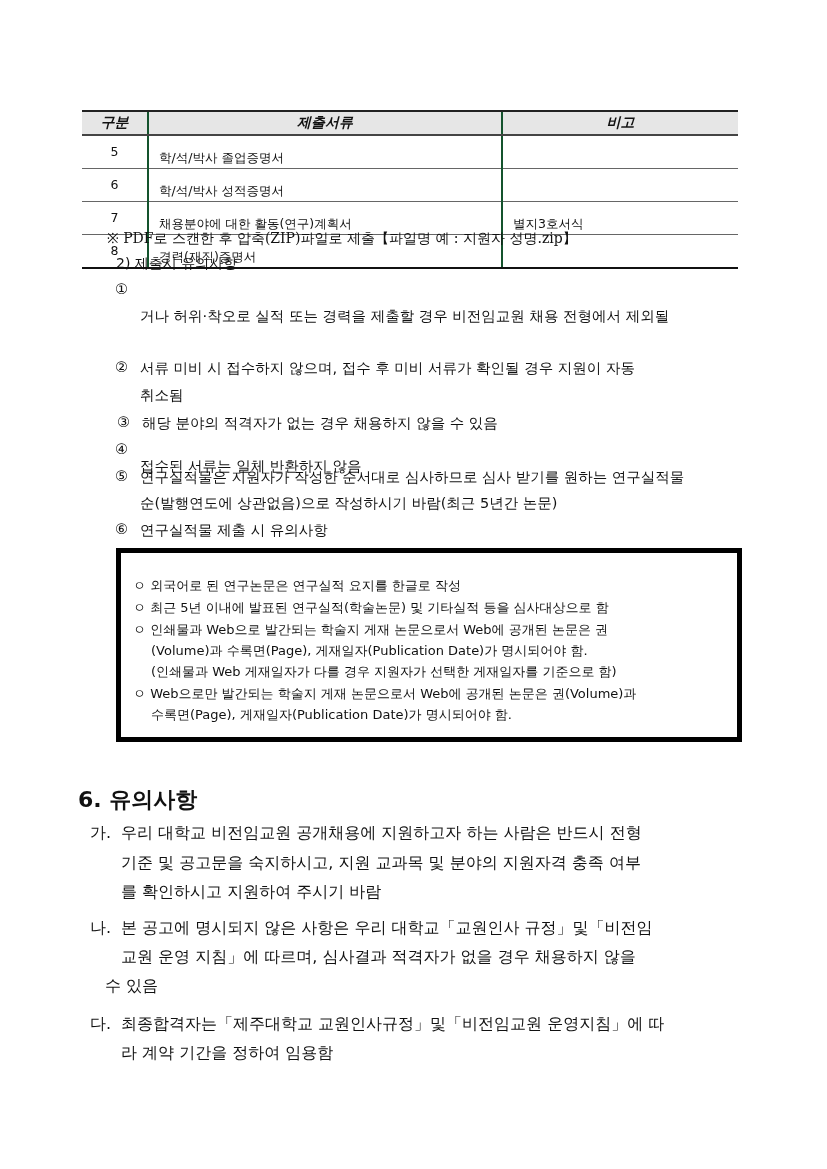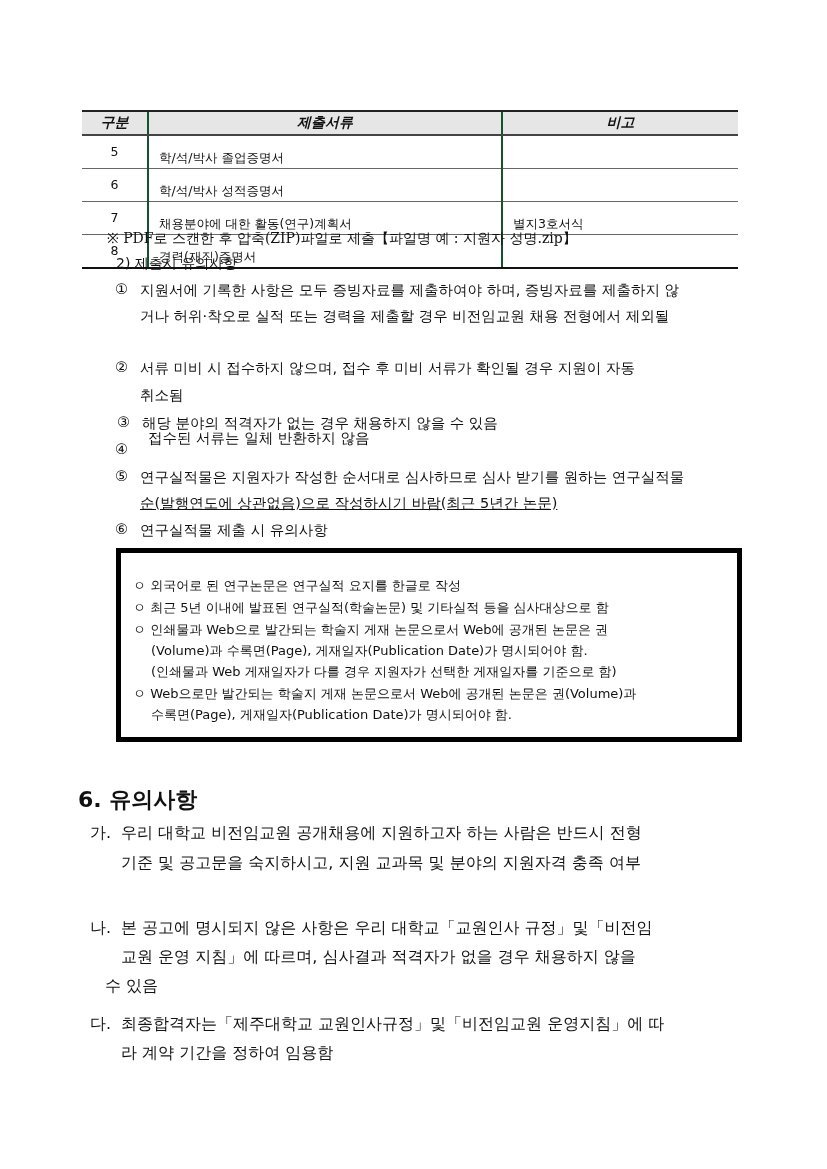--- a/index.html
+++ b/index.html
@@ -86,55 +86,55 @@
         <td class="col-div"></td>
       </tr>
     </tbody>
   </table>
 
   <div class="line serifish" style="left:107px; top:228px; font-size:14px;">※ PDF로 스캔한 후 압축(ZIP)파일로 제출【파일명 예 : 지원자 성명.zip】</div>
 
   <div class="line" style="left:116px; top:255px; font-size:14px;">2) 제출시 유의사항</div>
 
   <span class="line" style="left:115px; top:281px;">①</span>
-  <span class="line" style="left:140px; top:281px;">지원서에 기록한 사항은 모두 증빙자료를 제출하여야 하며, 증빙자료를 제출하지 않</span>
   <span class="line" style="left:140px; top:307px;">거나 허위·착오로 실적 또는 경력을 제출할 경우 비전임교원 채용 전형에서 제외될</span>
 
   <span class="line" style="left:115px; top:359px;">②</span>
   <span class="line" style="left:140px; top:359px;">서류 미비 시 접수하지 않으며, 접수 후 미비 서류가 확인될 경우 지원이 자동</span>
   <span class="line" style="left:140px; top:386px;">취소됨</span>
 
   <span class="line" style="left:117px; top:414px;">③</span>
   <span class="line" style="left:142px; top:414px;">해당 분야의 적격자가 없는 경우 채용하지 않을 수 있음</span>
 
   <span class="line" style="left:115px; top:441px;">④</span>
-  <span class="line" style="left:140px; top:429px;margin-left:8px;">접수된 서류는 일체 반환하지 않음</span>
+  <span class="line" style="left:140px; top:457px;">접수된 서류는 일체 반환하지 않음</span>
 
   <span class="line" style="left:115px; top:468px;">⑤</span>
   <span class="line" style="left:140px; top:468px;">연구실적물은 지원자가 작성한 순서대로 심사하므로 심사 받기를 원하는 연구실적물</span>
-  <span class="line" style="left:140px; top:494px;text-decoration:underline;">순(발행연도에 상관없음)으로 작성하시기 바람(최근 5년간 논문)</span>
+  <span class="line" style="left:140px; top:494px;">순(발행연도에 상관없음)으로 작성하시기 바람(최근 5년간 논문)</span>
 
   <span class="line" style="left:115px; top:521px;">⑥</span>
   <span class="line" style="left:140px; top:521px;">연구실적물 제출 시 유의사항</span>
 
   <div class="box">
     <span class="bline" style="left:12px; top:24px;">ㅇ  외국어로 된 연구논문은 연구실적 요지를 한글로 작성</span>
     <span class="bline" style="left:12px; top:46px;text-align:center;">ㅇ  최근 5년 이내에 발표된 연구실적(학술논문) 및 기타실적 등을 심사대상으로 함</span>
     <span class="bline" style="left:12px; top:68px;">ㅇ  인쇄물과 Web으로 발간되는 학술지 게재 논문으로서 Web에 공개된 논문은 권</span>
     <span class="bline" style="left:30px; top:89px;">(Volume)과 수록면(Page), 게재일자(Publication Date)가 명시되어야 함.</span>
     <span class="bline" style="left:30px; top:110px;">(인쇄물과 Web 게재일자가 다를 경우 지원자가 선택한 게재일자를 기준으로 함)</span>
     <span class="bline" style="left:12px; top:132px;">ㅇ  Web으로만 발간되는 학술지 게재 논문으로서 Web에 공개된 논문은 권(Volume)과</span>
     <span class="bline" style="left:30px; top:153px;">수록면(Page), 게재일자(Publication Date)가 명시되어야 함.</span>
   </div>
 
   <div class="h6">6. 유의사항</div>
 
   <span class="para" style="left:90px; top:823px;">가.</span>
   <span class="para" style="left:121px; top:823px;">우리 대학교 비전임교원 공개채용에 지원하고자 하는 사람은 반드시 전형</span>
   <span class="para" style="left:121px; top:853px;">기준 및 공고문을 숙지하시고, 지원 교과목 및 분야의 지원자격 충족 여부</span>
+  <span class="para" style="left:121px; top:882px;">를 확인하시고 지원하여 주시기 바람</span>
 
   <span class="para" style="left:90px; top:918px;">나.</span>
   <span class="para" style="left:121px; top:918px;">본 공고에 명시되지 않은 사항은 우리 대학교「교원인사 규정」및「비전임</span>
   <span class="para" style="left:121px; top:947px;">교원 운영 지침」에 따르며, 심사결과 적격자가 없을 경우 채용하지 않을</span>
   <span class="para" style="left:105px; top:976px;">수 있음</span>
 
   <span class="para" style="left:90px; top:1014px;">다.</span>
   <span class="para" style="left:121px; top:1014px;">최종합격자는「제주대학교 교원인사규정」및「비전임교원 운영지침」에 따</span>
   <span class="para" style="left:121px; top:1043px;">라 계약 기간을 정하여 임용함</span>
 

